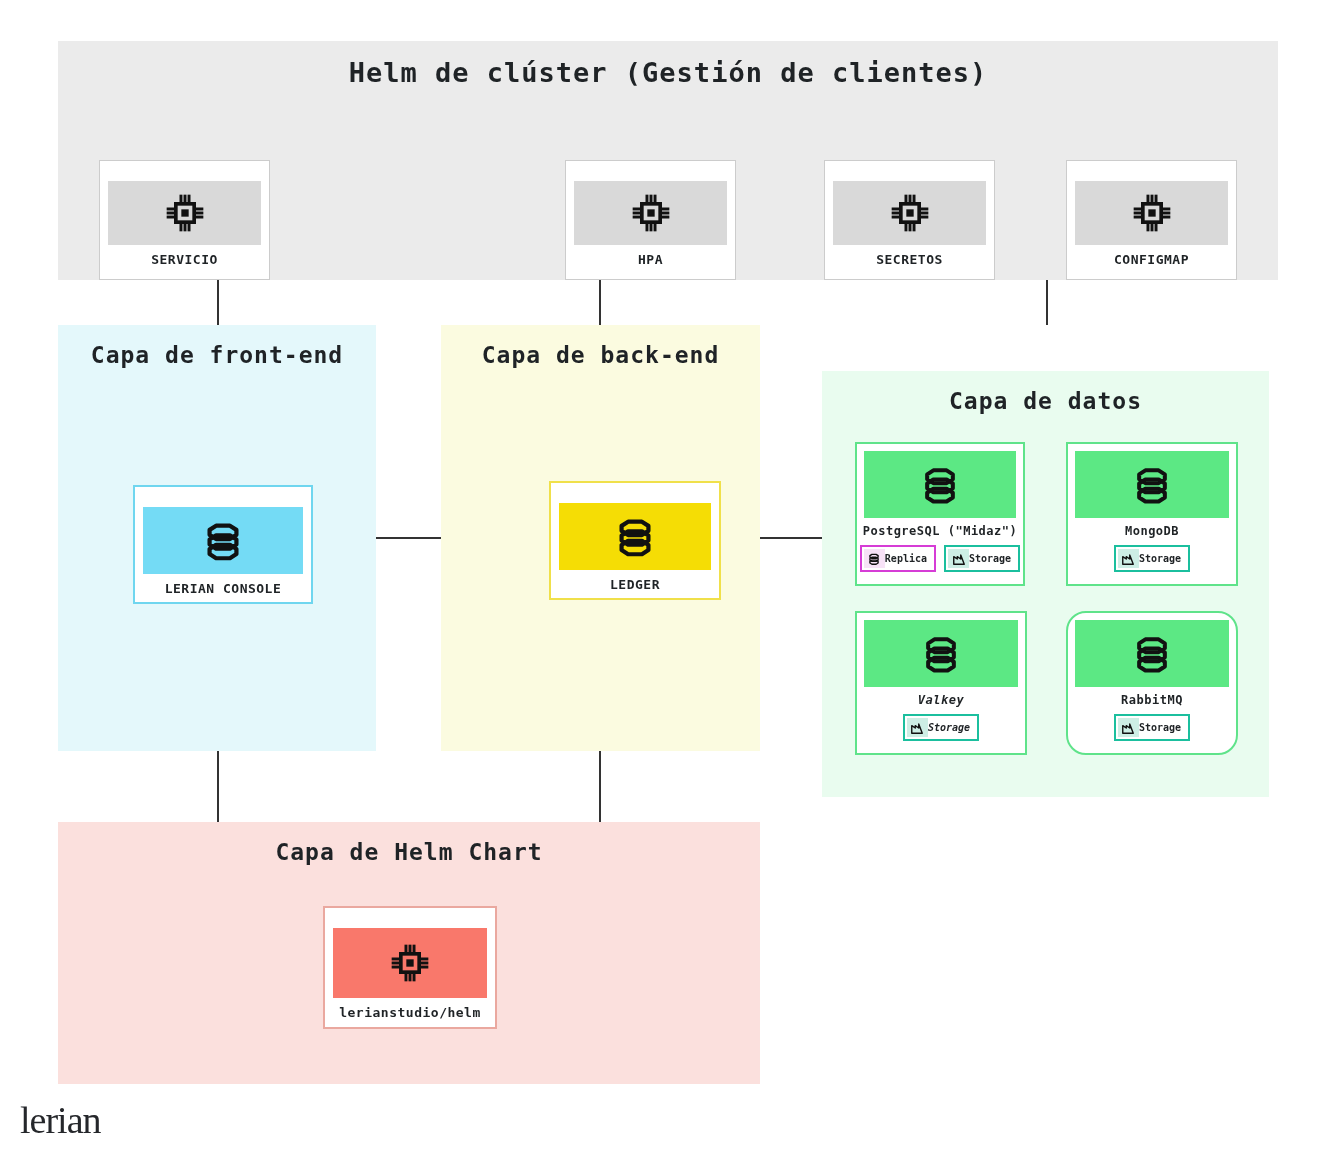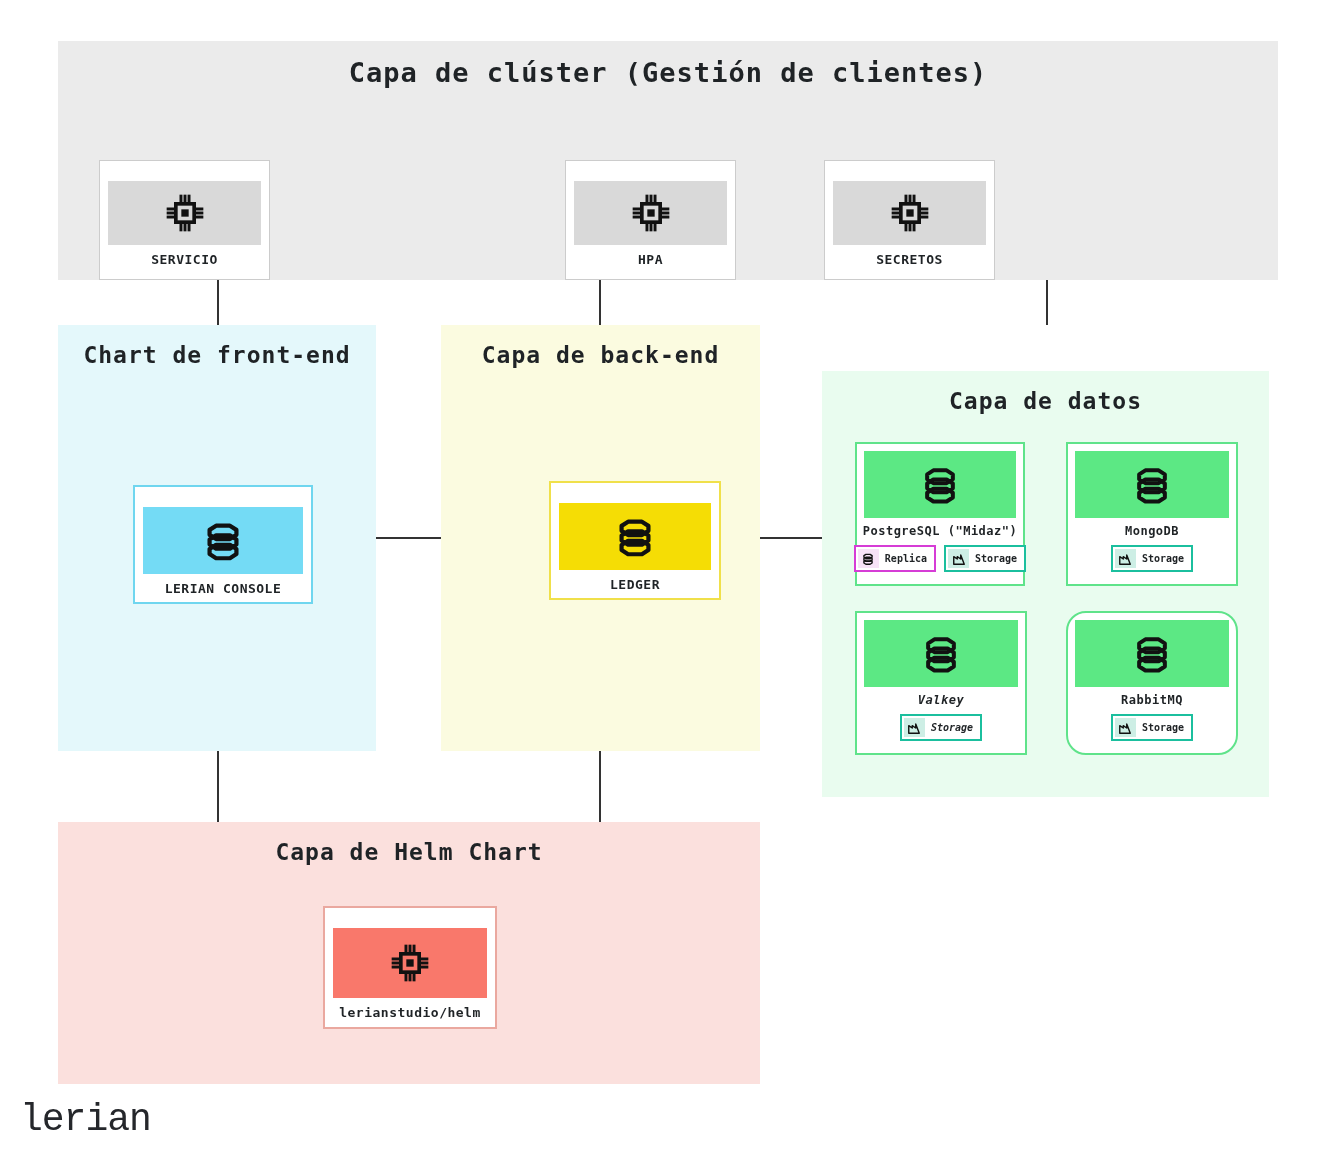--- a/index.html
+++ b/index.html
@@ -119,21 +119,21 @@
   .badge-row {
     display: flex;
     gap: 8px;
     margin-top: 7px;
     justify-content: center;
     width: 100%;
   }
   .badge {
     display: flex;
     align-items: center;
-    gap: 6px;
+    gap: 0;
     border: 2px solid #1bbf9e;
     background: #ffffff;
     padding: 2px 7px 2px 2px;
   }
   .badge.replica { border-color: #d63cd6; }
   .badge-icon {
     width: 21px; height: 19px;
     display: flex; align-items: center; justify-content: center;
     background: #cdeee5;
   }
@@ -147,34 +147,34 @@
 
   #pg-node      { left: 33px;  top: 71px;  width: 170px; height: 144px; }
   #mongo-node   { left: 244px; top: 71px;  width: 172px; height: 144px; }
   #valkey-node  { left: 33px;  top: 240px; width: 172px; height: 144px; font-style: italic; }
   #rabbit-node  { left: 244px; top: 240px; width: 172px; height: 144px; border-radius: 20px; }
 
   
   #logo {
     position: absolute;
     left: 20px; top: 1098px;
-    font-family: Liberation Mono, monospace;
+    font-family: Liberation Serif, serif;
     font-size: 38px;
     font-weight: 500;
     color: #25272b;
     letter-spacing: -1px;
   }
 </style>
 </head>
 <body>
 
 <div id="canvas">
 
   <div class="layer" id="cluster-layer">
-    <div class="layer-title">Capa de clúster (Gestión de clientes)</div>
+    <div class="layer-title">Helm de clúster (Gestión de clientes)</div>
 
     <div class="node cluster-node" style="left:41px">
       <div class="node-icon">
         <svg width="44" height="44" viewBox="0 0 24 24" fill="#111111">
           <rect x="7" y="7" width="10" height="10" fill="none" stroke="#111111" stroke-width="2"></rect>
           <rect x="10" y="10" width="4" height="4"></rect>
           <rect x="9" y="2" width="1.6" height="4"></rect>
             <rect x="13.4" y="2" width="1.6" height="4"></rect>
           <rect x="11.2" y="2" width="1.6" height="4"></rect>
           <rect x="9" y="18" width="1.6" height="4"></rect>
@@ -229,34 +229,55 @@
             <rect x="2" y="13.4" width="4" height="1.6"></rect>
           <rect x="2" y="11.2" width="4" height="1.6"></rect>
           <rect x="18" y="9" width="4" height="1.6"></rect>
             <rect x="18" y="13.4" width="4" height="1.6"></rect>
           <rect x="18" y="11.2" width="4" height="1.6"></rect>
         </svg>
       </div>
       <div class="node-label">SECRETOS</div>
     </div>
 
+    <div class="node cluster-node" style="left:1008px">
+      <div class="node-icon">
+        <svg width="44" height="44" viewBox="0 0 24 24" fill="#111111">
+          <rect x="7" y="7" width="10" height="10" fill="none" stroke="#111111" stroke-width="2"></rect>
+          <rect x="10" y="10" width="4" height="4"></rect>
+          <rect x="9" y="2" width="1.6" height="4"></rect>
+            <rect x="13.4" y="2" width="1.6" height="4"></rect>
+          <rect x="11.2" y="2" width="1.6" height="4"></rect>
+          <rect x="9" y="18" width="1.6" height="4"></rect>
+            <rect x="13.4" y="18" width="1.6" height="4"></rect>
+          <rect x="11.2" y="18" width="1.6" height="4"></rect>
+          <rect x="2" y="9" width="4" height="1.6"></rect>
+            <rect x="2" y="13.4" width="4" height="1.6"></rect>
+          <rect x="2" y="11.2" width="4" height="1.6"></rect>
+          <rect x="18" y="9" width="4" height="1.6"></rect>
+            <rect x="18" y="13.4" width="4" height="1.6"></rect>
+          <rect x="18" y="11.2" width="4" height="1.6"></rect>
+        </svg>
+      </div>
+      <div class="node-label">CONFIGMAP</div>
+    </div>
   </div>
 
   <div class="conn conn-v" style="left:217px; top:280px; height:45px;"></div>
   <div class="conn conn-v" style="left:599px; top:280px; height:45px;"></div>
   <div class="conn conn-v" style="left:1046px; top:280px; height:45px;"></div>
 
   <div class="conn conn-h" style="left:376px; top:537px; width:65px;"></div>
   <div class="conn conn-h" style="left:760px; top:537px; width:62px;"></div>
 
   <div class="conn conn-v" style="left:217px; top:751px; height:71px;"></div>
   <div class="conn conn-v" style="left:599px; top:751px; height:71px;"></div>
 
   <div class="layer" id="frontend-layer">
-    <div class="layer-title">Chart de front-end</div>
+    <div class="layer-title">Capa de front-end</div>
 
     <div class="node" id="console-node">
       <div class="node-icon">
         <svg width="46" height="46" viewBox="0 0 24 24" fill="none" stroke="#111111" stroke-width="2.2" stroke-linejoin="round">
           <path d="M5 6.2 L8.4 4 h7.2 L19 6.2 v2.6 L15.6 11 H8.4 L5 8.8 Z"></path>
           <path d="M5 11.2 L8.4 9 h7.2 L19 11.2 v2.6 L15.6 16 H8.4 L5 13.8 Z"></path>
           <path d="M5 16.2 L8.4 14 h7.2 L19 16.2 v2.6 L15.6 21 H8.4 L5 18.8 Z"></path>
         </svg>
       </div>
       <div class="node-label">LERIAN CONSOLE</div>

